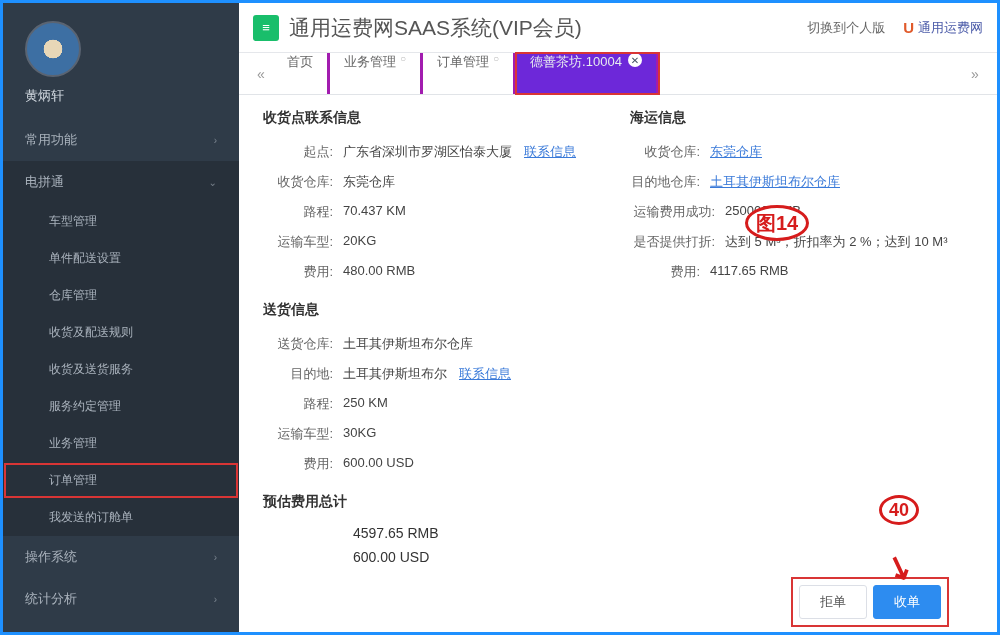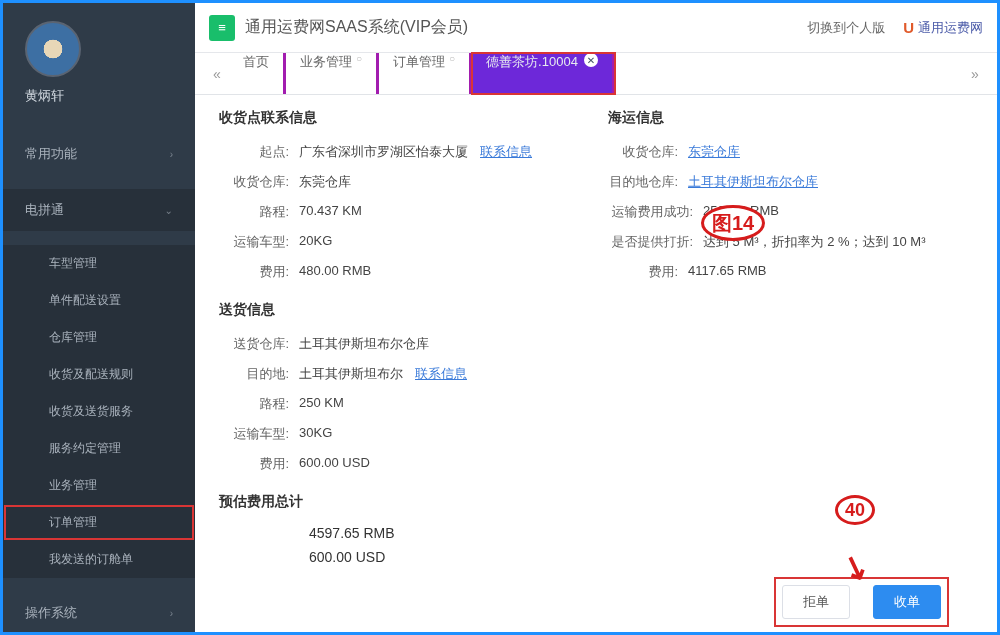--- a/index.html
+++ b/index.html
@@ -1,35 +1,35 @@
 <!DOCTYPE html>
 <html><head>
 <meta charset="utf-8">
 <style>
 * { margin: 0; padding: 0; box-sizing: border-box; }
 body { font-family: "Microsoft YaHei", Arial, sans-serif; font-size: 13px; color: #333; background: #fff; }
 .app { width: 1000px; height: 635px; border: 3px solid #1e90ff; display: flex; overflow: hidden; }
 
 
-.sidebar { width: 192px; background: #2f3b48; color: #aab3bd; display: flex; flex-direction: column; gap: 14px; }
+.sidebar { width: 236px; background: #2f3b48; color: #aab3bd; display: flex; flex-direction: column; }
 .user-block { padding: 18px 0 14px 22px; }
 .avatar { width: 56px; height: 56px; border-radius: 50%; background: radial-gradient(circle at center, #e8d7b7 25%, #3d6fa3 26%); border: 2px solid #5a6472; }
 .username { margin-top: 10px; color: #d6dde4; font-size: 13px; }
 .nav-item { padding: 12px 22px; cursor: pointer; display: flex; justify-content: space-between; align-items: center; color: #aab3bd; }
 .nav-item.expanded { background: #27303a; }
 .subnav { background: #27303a; }
 .subnav-item { padding: 10px 22px 10px 46px; cursor: pointer; color: #aab3bd; font-size: 12px; }
 .subnav-item.highlighted { outline: 2px solid #d93535; outline-offset: -3px; }
 .chev { font-size: 10px; opacity: .6; }
 
 
 .main { flex: 1; display: flex; flex-direction: column; background: #f3f4f6; overflow: hidden; }
 .topbar { height: 50px; background: #fff; display: flex; align-items: center; padding: 0 14px; border-bottom: 1px solid #e5e7eb; }
 .hamburger { width: 26px; height: 26px; background: #19be6b; border-radius: 3px; display: flex; align-items: center; justify-content: center; color: #fff; margin-right: 10px; cursor: pointer; }
-.app-title { font-size: 16px; color: #555; font-weight: 400; flex: 1; }
+.app-title { font-size: 21px; color: #555; font-weight: 400; flex: 1; }
 .top-link { color: #666; font-size: 13px; margin-left: 16px; cursor: pointer; }
 .top-logo { display: flex; align-items: center; margin-left: 18px; color: #4a5aa8; font-size: 13px; }
 .top-logo .u { color: #e05a2b; font-weight: bold; margin-right: 4px; font-size: 15px; }
 
 .tabbar { height: 42px; background: #fff; border-bottom: 1px solid #e1e4e8; display: flex; align-items: center; padding: 0 10px; }
 .tab-nav { width: 24px; text-align: center; color: #999; cursor: pointer; font-size: 14px; }
 .tab { padding: 0 14px; height: 100%; display: flex; align-items: flex-start; color: #666; cursor: pointer; border-right: 3px solid #a21caf; }
 .tab .circ { margin-left: 4px; color: #bbb; font-size: 10px; }
 .tab.active { background: #6d28d9; color: #e6eaef; outline: 2px solid #d93535; outline-offset: -1px; }
 .tab.active .close { margin-left: 6px; background: #fff; color: #425064; width: 14px; height: 14px; border-radius: 50%; display: inline-flex; align-items: center; justify-content: center; font-size: 10px; }
@@ -41,21 +41,21 @@
 .row { display: flex; padding: 6px 0; font-size: 13px; }
 .row .label { width: 80px; text-align: right; color: #666; padding-right: 10px; }
 .row .label::after { content: ":"; }
 .row .value { flex: 1; color: #444; }
 .link { color: #3a7ad9; text-decoration: underline; cursor: pointer; margin-left: 12px; }
 
 .totals { margin-top: 10px; }
 .totals .amount { padding: 4px 0 4px 90px; font-size: 14px; color: #333; }
 
 .action-bar { display: flex; justify-content: flex-end; padding: 8px 24px 12px 0; }
-.action-box { border: 2px solid #d93535; padding: 6px; display: flex; gap: 23px; }
+.action-box { border: 2px solid #d93535; padding: 6px; display: flex; gap: 6px; }
 .btn { padding: 7px 20px; font-size: 13px; cursor: pointer; border: 1px solid #dcdfe6; background: #fff; color: #555; border-radius: 3px; }
 .btn.primary { background: #2d8cf0; color: #fff; border-color: #2d8cf0; }
 
 
 .annot { position: absolute; font-weight: bold; pointer-events: none; }
 .annot14 { left: 506px; top: 110px; color: #d61c1c; font-size: 20px; border: 3px solid #d61c1c; border-radius: 50%; width: 64px; height: 36px; display: flex; align-items: center; justify-content: center; background: #fff; }
 .annot40-wrap { left: 640px; top: 400px; display: flex; flex-direction: column; align-items: center; gap: 26px; }
 .annot40 { color: #d61c1c; font-size: 18px; border: 3px solid #d61c1c; border-radius: 50%; width: 40px; height: 30px; display: flex; align-items: center; justify-content: center; background: #fff; }
 .arrow { font-size: 32px; color: #d61c1c; transform: rotate(20deg); line-height: 0.8; margin-top: 4px; }
 </style>

